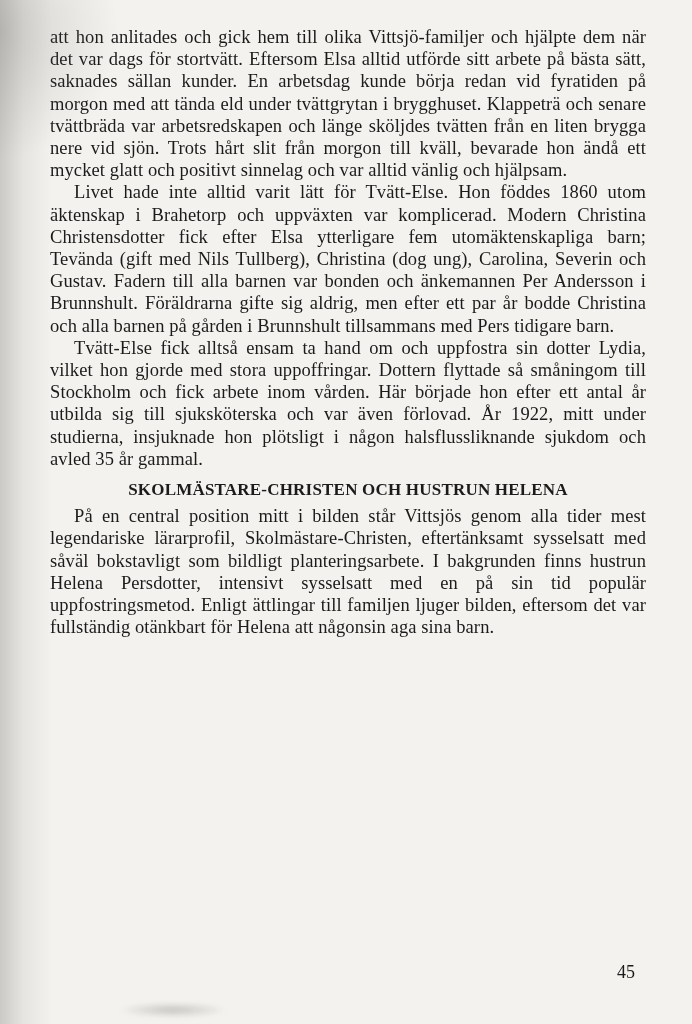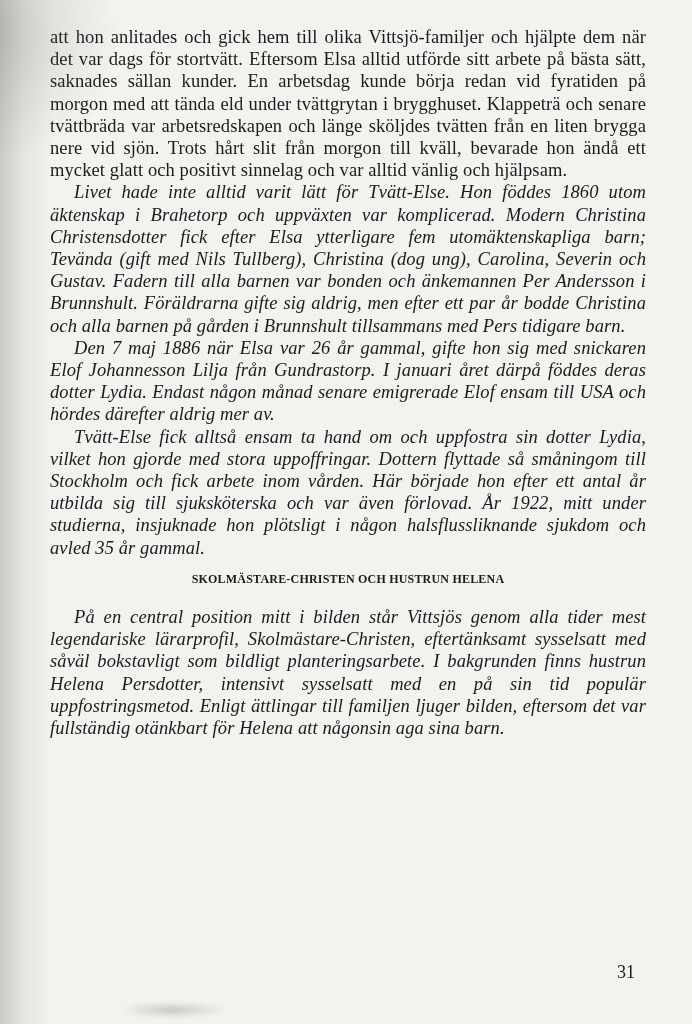--- a/index.html
+++ b/index.html
@@ -48,24 +48,24 @@
     left: 50px;
     width: 596px;
   }
   p.para {
     margin: 0;
     font-size: 18.5px;
     line-height: 22.2px;
     text-align: justify;
     letter-spacing: 0.1px;
   }
-  p.para.indent { text-indent: 24px; font-style: italic; }
+  p.para.indent { text-indent: 24px; }
   h2.heading {
-    margin: 9px 0 16px 0;
-    font-size: 12px;
+    margin: 9px 0 4px 0;
+    font-size: 17px;
     line-height: 22.2px;
     font-weight: bold;
     text-align: center;
     letter-spacing: 0.2px;
   }
   .page-number {
     position: absolute;
     top: 962px;
     right: 57px;
     font-size: 18px;
@@ -73,27 +73,26 @@
   }
 </style>
 </head>
 <body>
 
 <div class="page">
 
   <div class="text-block">
     <p class="para no-indent">att hon anlitades och gick hem till olika Vittsjö-familjer och hjälpte dem när det var dags för stortvätt. Eftersom Elsa alltid utförde sitt arbete på bästa sätt, saknades sällan kunder. En arbetsdag kunde börja redan vid fyratiden på morgon med att tända eld under tvättgrytan i brygghuset. Klappeträ och senare tvättbräda var arbetsredskapen och länge sköljdes tvätten från en liten brygga nere vid sjön. Trots hårt slit från morgon till kväll, bevarade hon ändå ett mycket glatt och positivt sinnelag och var alltid vänlig och hjälpsam.</p>
     <p class="para indent">Livet hade inte alltid varit lätt för Tvätt-Else. Hon föddes 1860 utom äktenskap i Brahetorp och uppväxten var komplicerad. Modern Christina Christensdotter fick efter Elsa ytterligare fem utomäktenskapliga barn; Tevända (gift med Nils Tullberg), Christina (dog ung), Carolina, Severin och Gustav. Fadern till alla barnen var bonden och änkemannen Per Andersson i Brunnshult. Föräldrarna gifte sig aldrig, men efter ett par år bodde Christina och alla barnen på gården i Brunnshult tillsammans med Pers tidigare barn.</p>
-    <p class="para indent">Den 7 maj 1886 när Elsa var 26 år gammal, gifte hon sig med snickaren Elof Johannesson Lilja från Gundrastorp. I januari året därpå föddes deras dotter Lydia. Endast någon månad senare emigrerade Elof ensam till USA och hördes därefter aldrig mer av.</p>
     <p class="para indent">Tvätt-Else fick alltså ensam ta hand om och uppfostra sin dotter Lydia, vilket hon gjorde med stora uppoffringar. Dottern flyttade så småningom till Stockholm och fick arbete inom vården. Här började hon efter ett antal år utbilda sig till sjuksköterska och var även förlovad. År 1922, mitt under studierna, insjuknade hon plötsligt i någon halsflussliknande sjukdom och avled 35 år gammal.</p>
 
     <h2 class="heading">SKOLMÄSTARE-CHRISTEN OCH HUSTRUN HELENA</h2>
 
     <p class="para indent">På en central position mitt i bilden står Vittsjös genom alla tider mest legendariske lärarprofil, Skolmästare-Christen, eftertänksamt sysselsatt med såväl bokstavligt som bildligt planteringsarbete. I bakgrunden finns hustrun Helena Persdotter, intensivt sysselsatt med en på sin tid populär uppfostringsmetod. Enligt ättlingar till familjen ljuger bilden, eftersom det var fullständig otänkbart för Helena att någonsin aga sina barn.</p>
   </div>
 
-  <div class="page-number">31</div>
+  <div class="page-number">45</div>
 
   <div class="left-shadow"></div>
   <div class="topleft-shadow"></div>
   <div class="bottom-smudge"></div>
 
 </div>
 
 </body></html>

